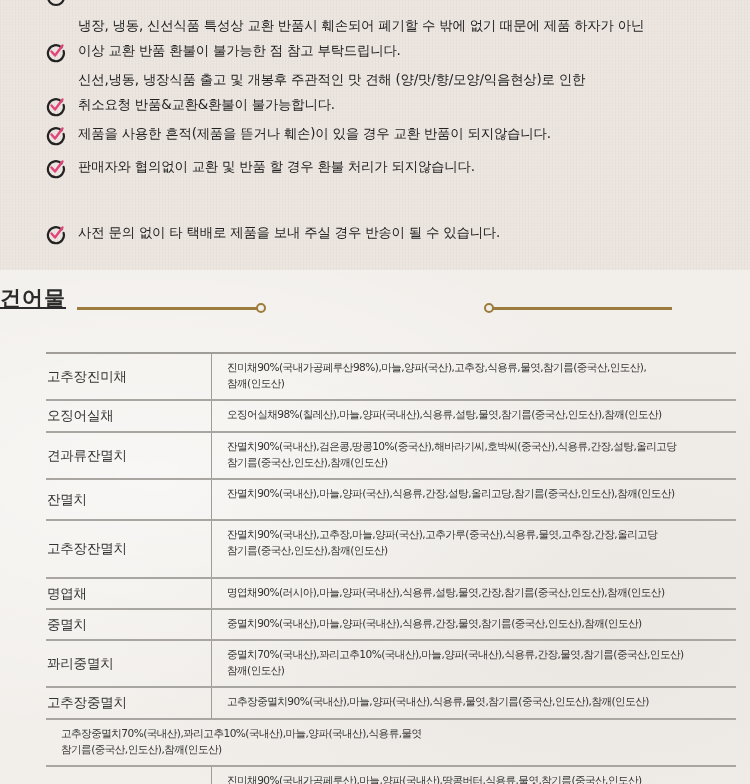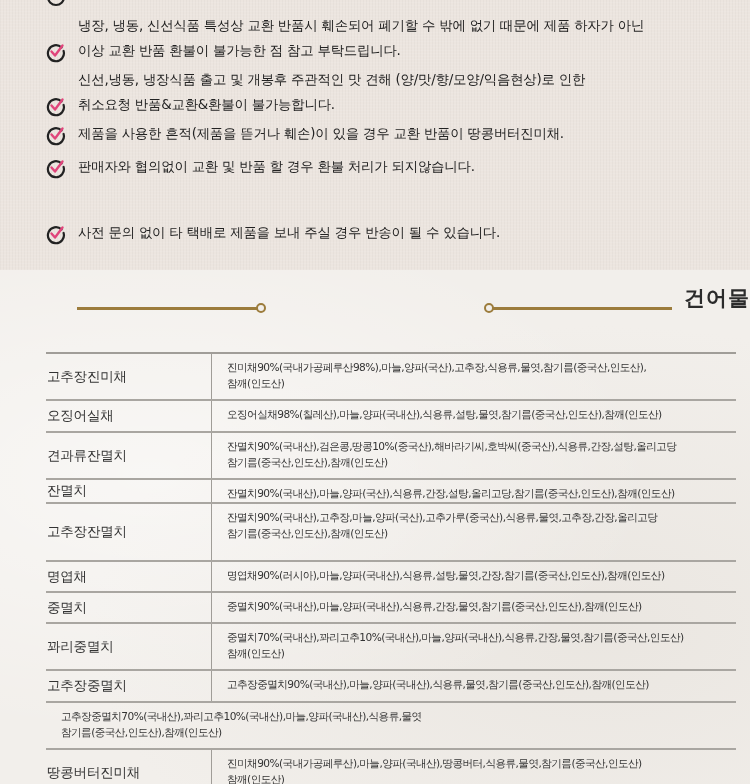--- a/index.html
+++ b/index.html
@@ -34,22 +34,22 @@
       position: absolute; left: 0; top: 270px; width: 750px; height: 514px;
       background: #f2efeb;
       background-image:
         radial-gradient(ellipse at 20% 40%, rgba(255,255,255,0.5), transparent 60%),
         radial-gradient(ellipse at 80% 70%, rgba(220,214,206,0.35), transparent 60%);
     }
     .title-wrap {
       position: absolute; top: 12px; left: 0; width: 750px; height: 36px;
     }
     .title {
-      position: absolute; left: 0; width: 750px; text-align: right; top: 2px;
-      font-size: 21px; font-weight: bold; color: #2b2b2b; letter-spacing: 1px;
+      position: absolute; left: 0; width: 750px; text-align: left; top: 2px;
+      font-size: 21px; font-weight: bold; color: #2b2b2b; letter-spacing: 1px; text-decoration: underline;
     }
     .orn-line {
       position: absolute; top: 25px; height: 3px; background: #9c7c3c;
     }
     .orn-dot {
       position: absolute; top: 21px; width: 10px; height: 10px; border-radius: 50%;
       border: 2.5px solid #9c7c3c; background: #f2efeb;
     }
     
     .table {
@@ -99,21 +99,21 @@
       </svg>
     <span class="notice-text">신선,냉동, 냉장식품 출고 및 개봉후 주관적인 맛 견해 (양/맛/향/모양/익음현상)로 인한
 취소요청 반품&amp;교환&amp;환불이 불가능합니다.</span>
   </div>
 
   <div class="notice-item" style="top:124px">
     <svg class="check-icon" viewBox="0 0 20 20">
         <path d="M15.5 4.5 A8 8 0 1 0 17.6 8" fill="none" stroke="#222" stroke-width="2.2" stroke-linecap="round"></path>
         <path d="M5.5 8.5 L9 12.5 L16.5 2.5" fill="none" stroke="#e0457b" stroke-width="2.4" stroke-linecap="round" stroke-linejoin="round"></path>
       </svg>
-    <span class="notice-text">제품을 사용한 흔적(제품을 뜯거나 훼손)이 있을 경우 교환 반품이 땅콩버터진미채.</span>
+    <span class="notice-text">제품을 사용한 흔적(제품을 뜯거나 훼손)이 있을 경우 교환 반품이 되지않습니다.</span>
   </div>
 
   <div class="notice-item" style="top:157px">
     <svg class="check-icon" viewBox="0 0 20 20">
         <path d="M15.5 4.5 A8 8 0 1 0 17.6 8" fill="none" stroke="#222" stroke-width="2.2" stroke-linecap="round"></path>
         <path d="M5.5 8.5 L9 12.5 L16.5 2.5" fill="none" stroke="#e0457b" stroke-width="2.4" stroke-linecap="round" stroke-linejoin="round"></path>
       </svg>
     <span class="notice-text">판매자와 협의없이 교환 및 반품 할 경우 환불 처리가 되지않습니다.</span>
   </div>
 
@@ -150,21 +150,21 @@
           <span>오징어실채98%(칠레산),마늘,양파(국내산),식용류,설탕,물엿,참기름(중국산,인도산),참깨(인도산)</span>
         </div>
     </div>
     <div class="row" style="height:47px">
       <div class="cell-name">견과류잔멸치</div>
       <div class="cell-ing">
           <span>잔멸치90%(국내산),검은콩,땅콩10%(중국산),해바라기씨,호박씨(중국산),식용류,간장,설탕,올리고당
 참기름(중국산,인도산),참깨(인도산)</span>
         </div>
     </div>
-    <div class="row" style="height:24px">
+    <div class="row" style="height:41px">
       <div class="cell-name">잔멸치</div>
       <div class="cell-ing">
           <span>잔멸치90%(국내산),마늘,양파(국산),식용류,간장,설탕,올리고당,참기름(중국산,인도산),참깨(인도산)</span>
         </div>
     </div>
     <div class="row" style="height:58px">
       <div class="cell-name">고추장잔멸치</div>
       <div class="cell-ing">
           <span>잔멸치90%(국내산),고추장,마늘,양파(국산),고추가루(중국산),식용류,물엿,고추장,간장,올리고당
 참기름(중국산,인도산),참깨(인도산)</span>

